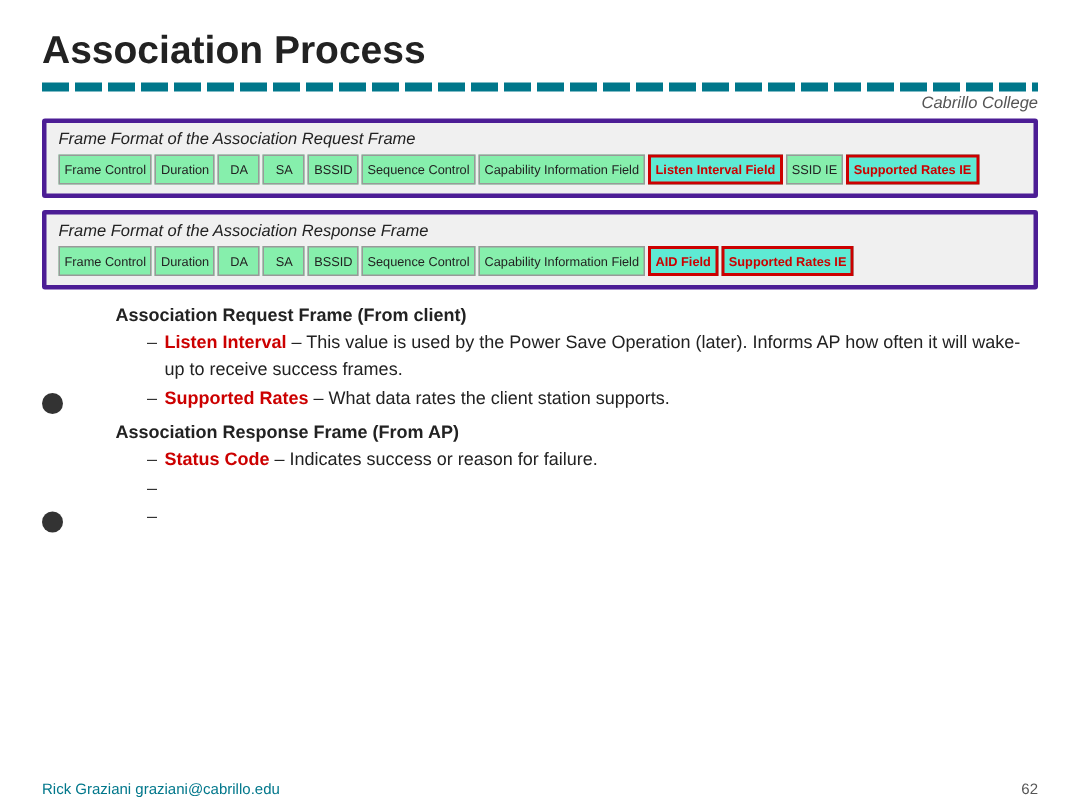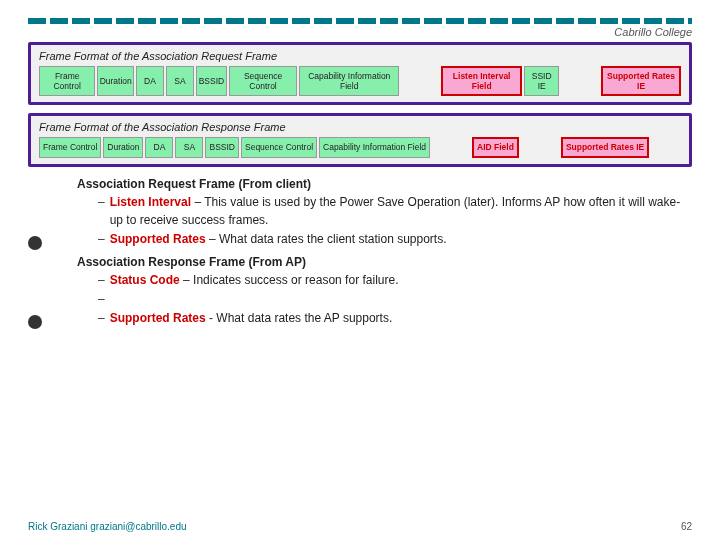--- a/index.html
+++ b/index.html
@@ -67,24 +67,23 @@
       color: #222;
       padding: 3px 3px;
       min-width: 28px;
       display: flex;
       align-items: center;
       justify-content: center;
       line-height: 1.2;
     }
     .frame-box.highlight {
       border: 2px solid #cc0000;
-      background: #f9a8d4;
+      background: #5eead4;
       color: #cc0000;
       font-weight: bold;
-      margin-left: 40px;
     }
     .bullets {
       margin-top: 6px;
       font-size: 12px;
       color: #222;
       line-height: 1.5;
     }
     .bullet-main {
       display: flex;
       align-items: flex-end;
@@ -132,20 +131,21 @@
       color: #00778b;
     }
     .footer-page {
       color: #555;
     }
   </style>
 </head>
 <body>
 
 <div class="slide">
+  <div class="title">Association Process</div>
   <div class="cabrillo-bar"></div>
   <div class="cabrillo-label">Cabrillo College</div>
 
   <div class="frame-section">
     <div class="frame-label">Frame Format of the Association Request Frame</div>
     <div class="frame-boxes" id="frame1-boxes">
         <div class="frame-box">Frame
 Control</div>
         <div class="frame-box">Duration</div>
         <div class="frame-box">DA</div>
@@ -206,21 +206,20 @@
         <div class="bullet-text"><span style="font-weight: bold;">Association Response Frame (From AP)</span><div class="sub-bullets">
             <div class="sub-bullet">
               <span class="sub-dash">–</span>
               <span><span class="colored">Status Code</span><span> – Indicates success or reason for failure.</span></span>
             </div>
             <div class="sub-bullet">
               <span class="sub-dash">–</span>
             </div>
             <div class="sub-bullet">
               <span class="sub-dash">–</span>
-              <span><span class="colored">Supported Rates</span><span> - What data rates the AP supports.</span></span>
             </div>
           </div></div>
       </div>
     </div>
 
   <div class="footer">
     <span>Rick Graziani  graziani@cabrillo.edu</span>
     <span class="footer-page">62</span>
   </div>
 </div>

